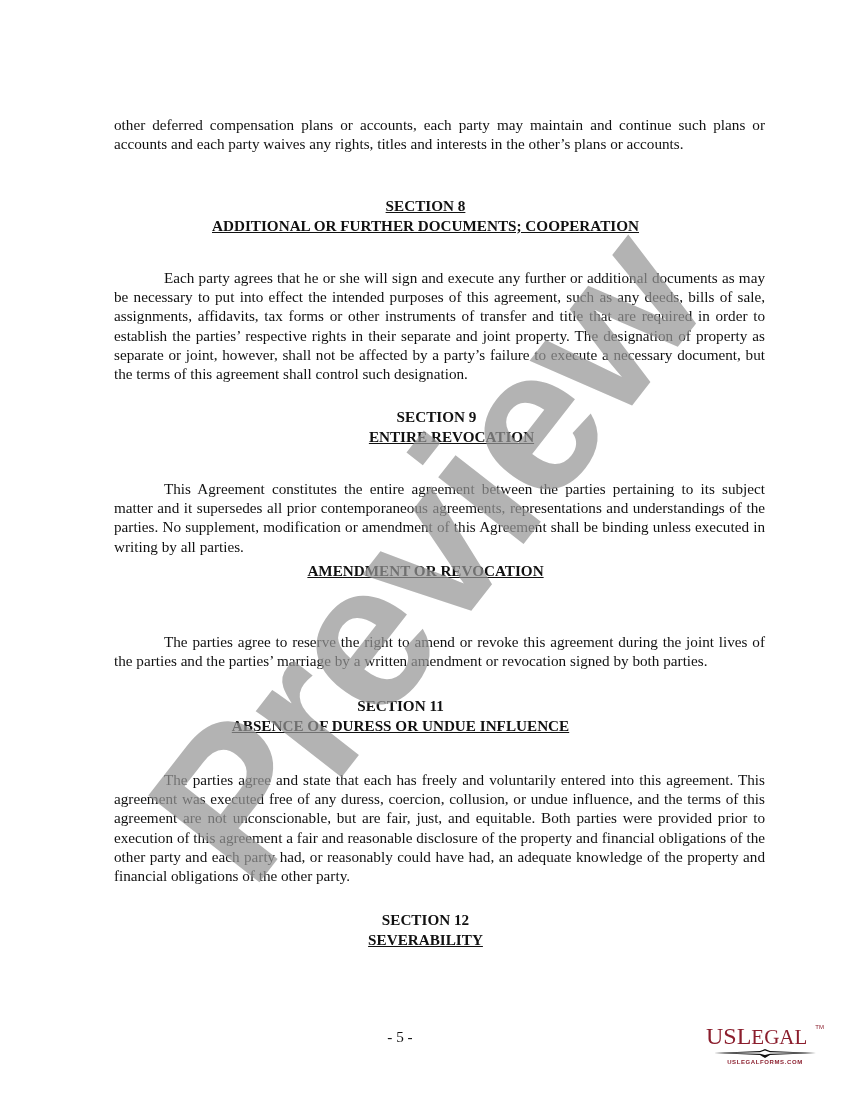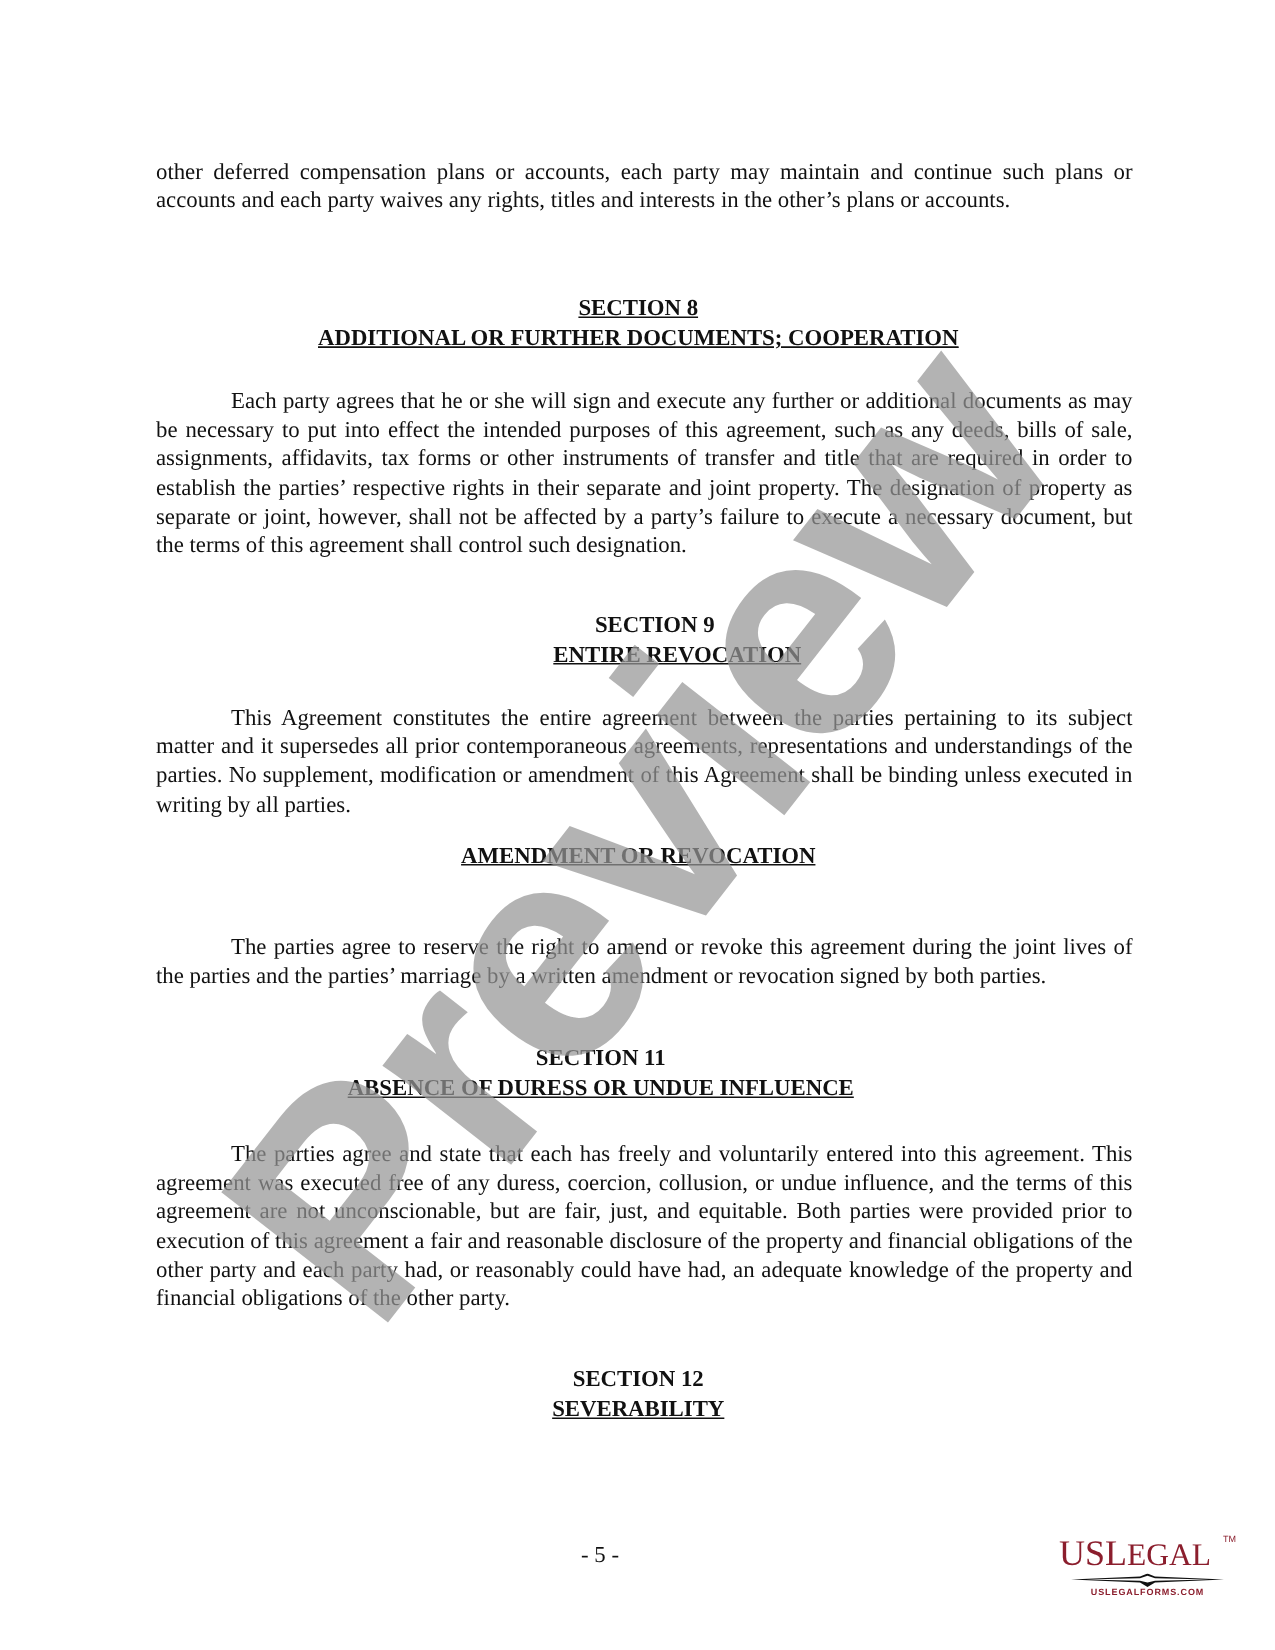--- a/index.html
+++ b/index.html
@@ -5,21 +5,21 @@
     html, body { margin: 0; padding: 0; background: #ffffff; }
     body {
       width: 850px; height: 1100px; position: relative; overflow: hidden;
       font-family: "Liberation Serif", "DejaVu Serif", serif;
       color: #111111;
     }
     .page { position: absolute; left: 0; top: 0; width: 850px; height: 1100px; }
     .para {
       position: absolute; left: 100px; width: 651px;
       font-size: 15.2px; line-height: 19.2px; text-align: justify;
-      margin: 4px;
+      margin: 14px;
     }
     .para.indent { text-indent: 50px; }
     .heading {
       position: absolute; left: 100px; width: 651px; text-align: center;
       font-weight: bold; font-size: 15.2px; line-height: 20px; margin: 0;
     }
     .heading .title { text-decoration: underline; display: block; }
     .heading .num { display: block; }
     .footer-page {
       position: absolute; left: 0; width: 800px; top: 1028px; text-align: center;

